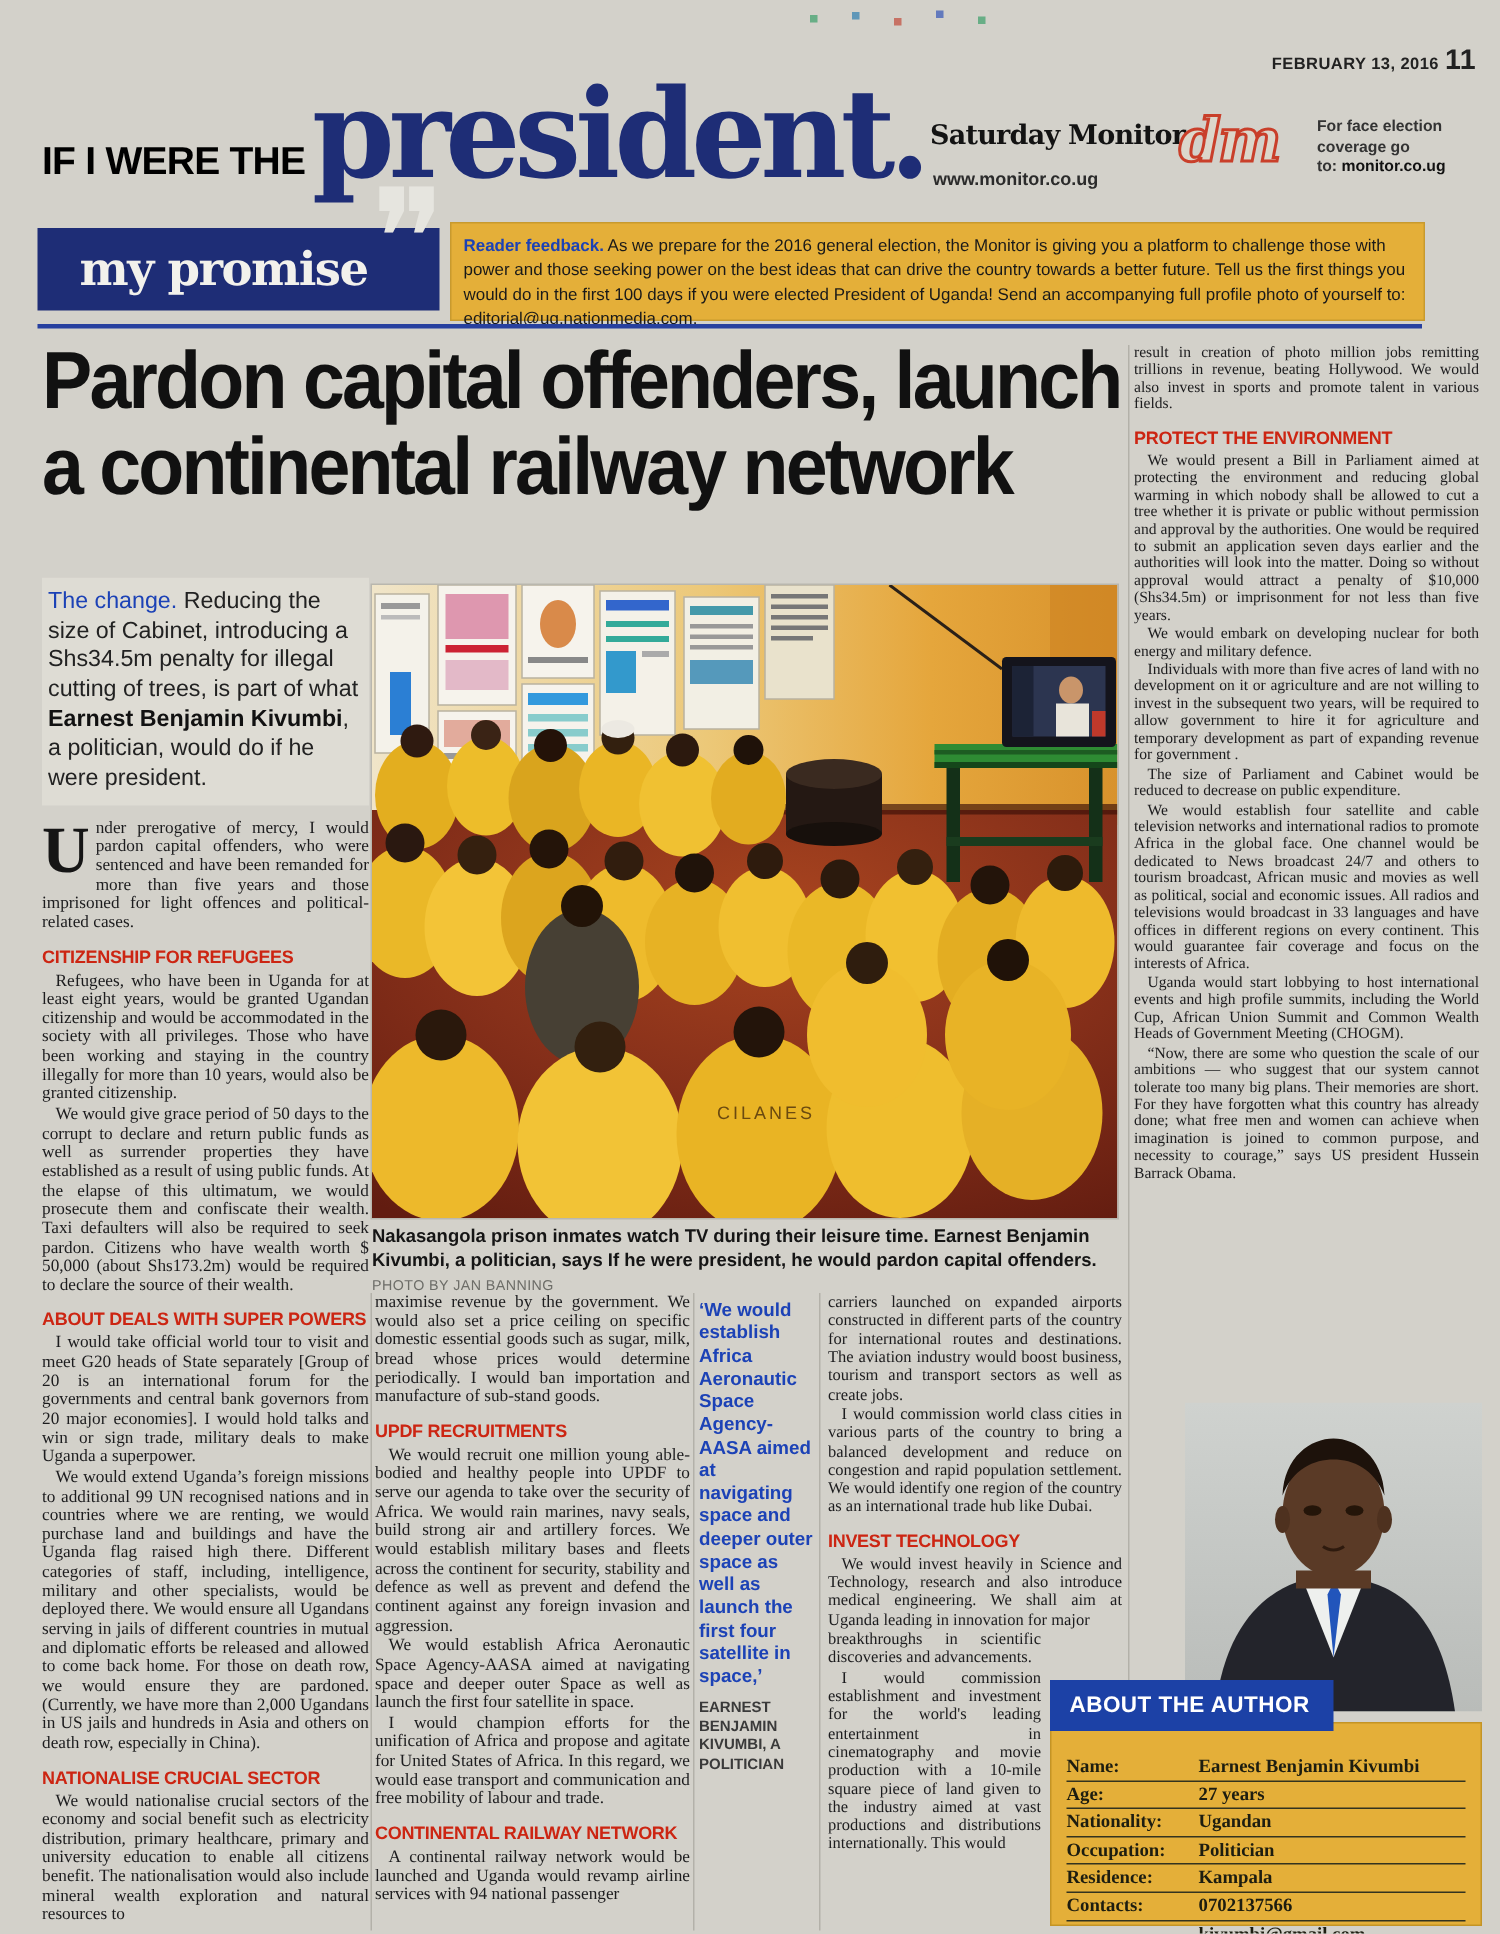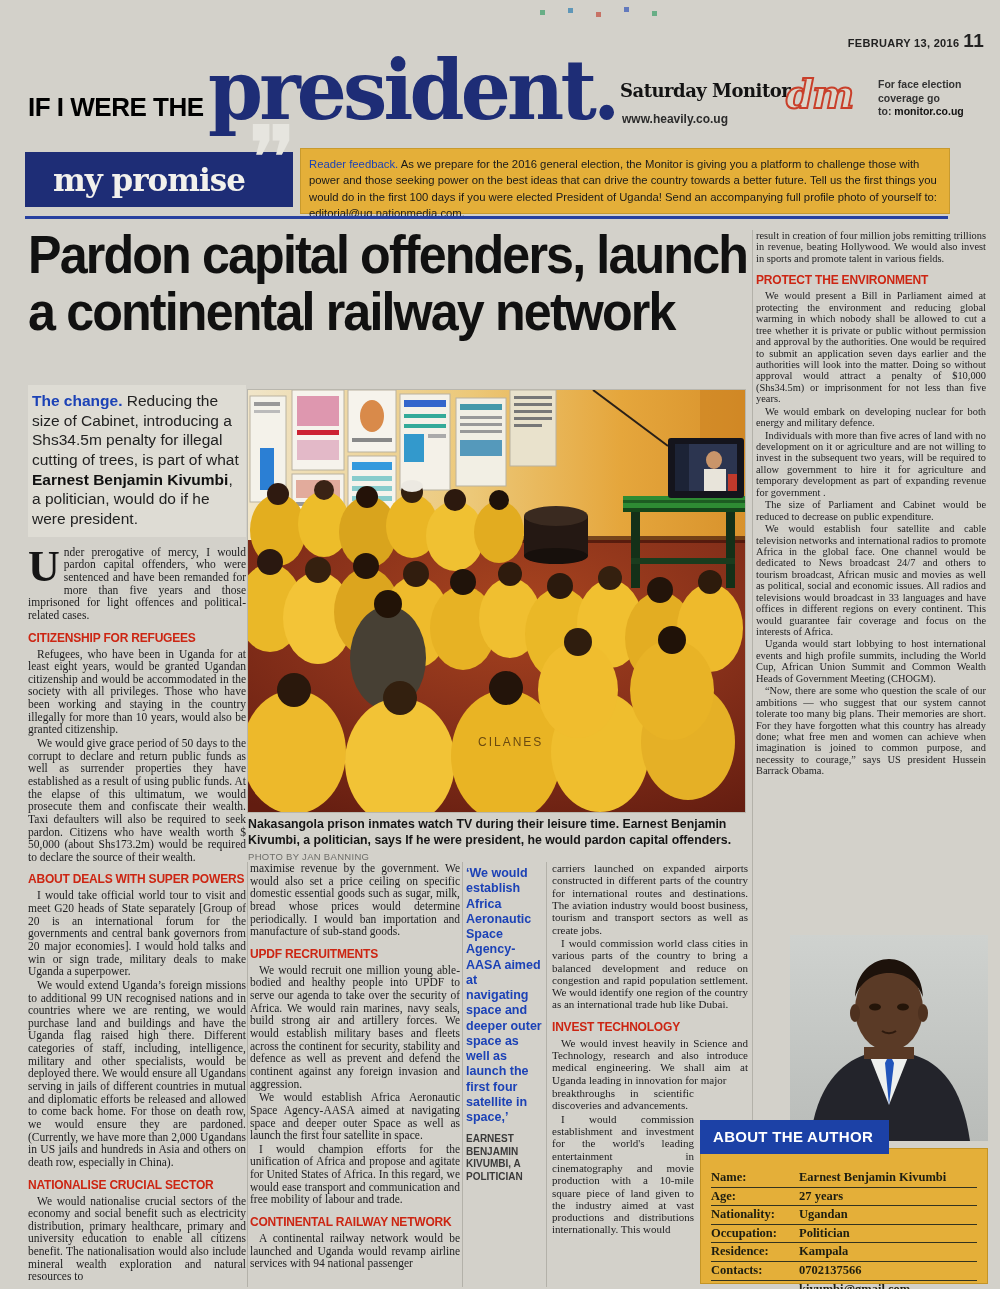--- a/index.html
+++ b/index.html
@@ -13,32 +13,32 @@
   .papername{left:620px;top:80px;font-family:"DejaVu Serif",serif;font-weight:bold;font-size:18px;color:#131313;letter-spacing:-.5px;}
   .paperurl{left:622px;top:112px;font:bold 12px "Liberation Sans",sans-serif;color:#2b2b2b;}
   .dmlogo{left:786px;top:70px;font-family:"DejaVu Serif",serif;font-style:italic;font-weight:bold;font-size:40px;color:#dcd7cb;-webkit-text-stroke:2px #c93f2a;letter-spacing:-2px;}
   .coverage{left:878px;top:78px;font:bold 10.5px "Liberation Sans",sans-serif;color:#333;line-height:1.3;}
   .coverage b{color:#111;}
   
   .promisebar{left:25px;top:152px;width:268px;height:55px;background:#1e2d76;}
   .promisebar .lbl{position:absolute;left:28px;top:10px;font-family:"DejaVu Serif",serif;font-weight:bold;font-size:31px;color:#f2f1ec;letter-spacing:-1px;}
   .promisebar .qm{position:absolute;right:-4px;top:-46px;font-size:92px;color:#e6e5df;font-family:"DejaVu Serif",serif;}
   .feedback{left:300px;top:148px;width:632px;height:50px;background:#e4af39;padding:7px 8px;font:11.3px "Liberation Sans",sans-serif;color:#191919;line-height:1.45;border:1px solid #c89a2e;}
-  .feedback .lead{color:#1c42b6;font-weight:normal;}
+  .feedback .lead{color:#1c42b6;font-weight:bold;}
   .bluerule{left:25px;top:216px;width:923px;height:3px;background:#27409f;}
   
   .headline{left:28px;top:226px;width:780px;font-family:"Liberation Sans",sans-serif;font-weight:bold;font-size:54px;line-height:1.06;letter-spacing:-2px;color:#111;transform:scaleX(.93);transform-origin:left top;}
   
   .bodycol{font-size:11.5px;line-height:1.1;text-align:justify;color:#1c1c1e;}
   .bodycol p{margin:0 0 1px 0;text-indent:9px;}
   .bodycol p.noindent{text-indent:0;}
   .redhead{font:bold 12px "Liberation Sans",sans-serif;color:#cc2512;margin:9px 0 3px 0;letter-spacing:-.2px;}
   .col1{left:28px;top:385px;width:218px;height:900px;overflow:hidden;}
   .intro{background:#dedcd4;padding:6px 4px 8px 4px;font:15.5px "Liberation Sans",sans-serif;line-height:1.27;text-align:left;color:#222;margin-bottom:9px;}
-  .intro .lead{color:#1c42b6;font-weight:bold;}
+  .intro .lead{color:#1c42b6;font-weight:normal;}
   .intro b{color:#111;}
   .dropcap{float:left;font:bold 44px/0.82 "Liberation Serif",serif;padding:3px 4px 0 0;color:#151515;}
   .col2{left:250px;top:862px;width:210px;height:425px;overflow:hidden;}
   .pullq{left:466px;top:866px;width:76px;}
   .pullq .qt{font:bold 12.5px "Liberation Sans",sans-serif;color:#1c42b6;line-height:1.22;}
   .pullq .attr{margin-top:8px;font:bold 10px "Liberation Sans",sans-serif;color:#3a3a3a;line-height:1.25;}
   .col4{left:552px;top:862px;width:196px;height:425px;overflow:hidden;font-size:11px;line-height:1.12;}
   .col4 .narrow{width:142px;}
   .col5{left:756px;top:230px;width:230px;height:702px;overflow:hidden;font-size:10.4px;line-height:1.1;}
   .vrule{width:1px;background:#b3b1a9;}
@@ -67,21 +67,21 @@
   <span style="left:112px;top:5px;background:#3aa06a;"></span>
 </div>
 
 <div class="abs dateline">
   <span>FEBRUARY 13, 2016</span><span class="pg">11</span>
 </div>
 
 <div class="abs kicker">IF I WERE THE</div>
 <div class="abs bigtitle">president.</div>
 <div class="abs papername">Saturday Monitor</div>
-<div class="abs paperurl">www.heavily.co.ug</div>
+<div class="abs paperurl">www.monitor.co.ug</div>
 <div class="abs dmlogo">dm</div>
 <div class="abs coverage">
   <span>For face election</span><br>
   <span>coverage go</span><br>
   <span>to: </span><b>monitor.co.ug</b>
 </div>
 
 <div class="abs promisebar">
   <span class="lbl">my promise</span>
   <span class="qm">❞</span>
@@ -281,21 +281,21 @@
   <p>I would commission world class cities in various parts of the country to bring a balanced development and reduce on congestion and rapid population settlement. We would identify one region of the country as an international trade hub like Dubai.</p>
   <div class="redhead">INVEST TECHNOLOGY</div>
   <p>We would invest heavily in Science and Technology, research and also introduce medical engineering. We shall aim at Uganda leading in innovation for major</p>
   <div class="narrow">
     <p class="noindent">breakthroughs in scientific discoveries and advancements.</p>
     <p>I would commission establishment and investment for the world's leading entertainment in cinematography and movie production with a 10-mile square piece of land given to the industry aimed at vast productions and distributions internationally. This would</p>
   </div>
 </div>
 
 <div class="abs bodycol col5">
-  <p class="noindent">result in creation of four million jobs remitting trillions in revenue, beating Hollywood. We would also invest in sports and promote talent in various fields.</p>
+  <p class="noindent">result in creation of photo million jobs remitting trillions in revenue, beating Hollywood. We would also invest in sports and promote talent in various fields.</p>
   <div class="redhead">PROTECT THE ENVIRONMENT</div>
   <p>We would present a Bill in Parliament aimed at protecting the environment and reducing global warming in which nobody shall be allowed to cut a tree whether it is private or public without permission and approval by the authorities. One would be required to submit an application seven days earlier and the authorities will look into the matter. Doing so without approval would attract a penalty of $10,000 (Shs34.5m) or imprisonment for not less than five years.</p>
   <p>We would embark on developing nuclear for both energy and military defence.</p>
   <p>Individuals with more than five acres of land with no development on it or agriculture and are not willing to invest in the subsequent two years, will be required to allow government to hire it for agriculture and temporary development as part of expanding revenue for government .</p>
   <p>The size of Parliament and Cabinet would be reduced to decrease on public expenditure.</p>
   <p>We would establish four satellite and cable television networks and international radios to promote Africa in the global face. One channel would be dedicated to News broadcast 24/7 and others to tourism broadcast, African music and movies as well as political, social and economic issues. All radios and televisions would broadcast in 33 languages and have offices in different regions on every continent. This would guarantee fair coverage and focus on the interests of Africa.</p>
   <p>Uganda would start lobbying to host international events and high profile summits, including the World Cup, African Union Summit and Common Wealth Heads of Government Meeting (CHOGM).</p>
   <p>“Now, there are some who question the scale of our ambitions — who suggest that our system cannot tolerate too many big plans. Their memories are short. For they have forgotten what this country has already done; what free men and women can achieve when imagination is joined to common purpose, and necessity to courage,” says US president Hussein Barrack Obama.</p>
 </div>
 

